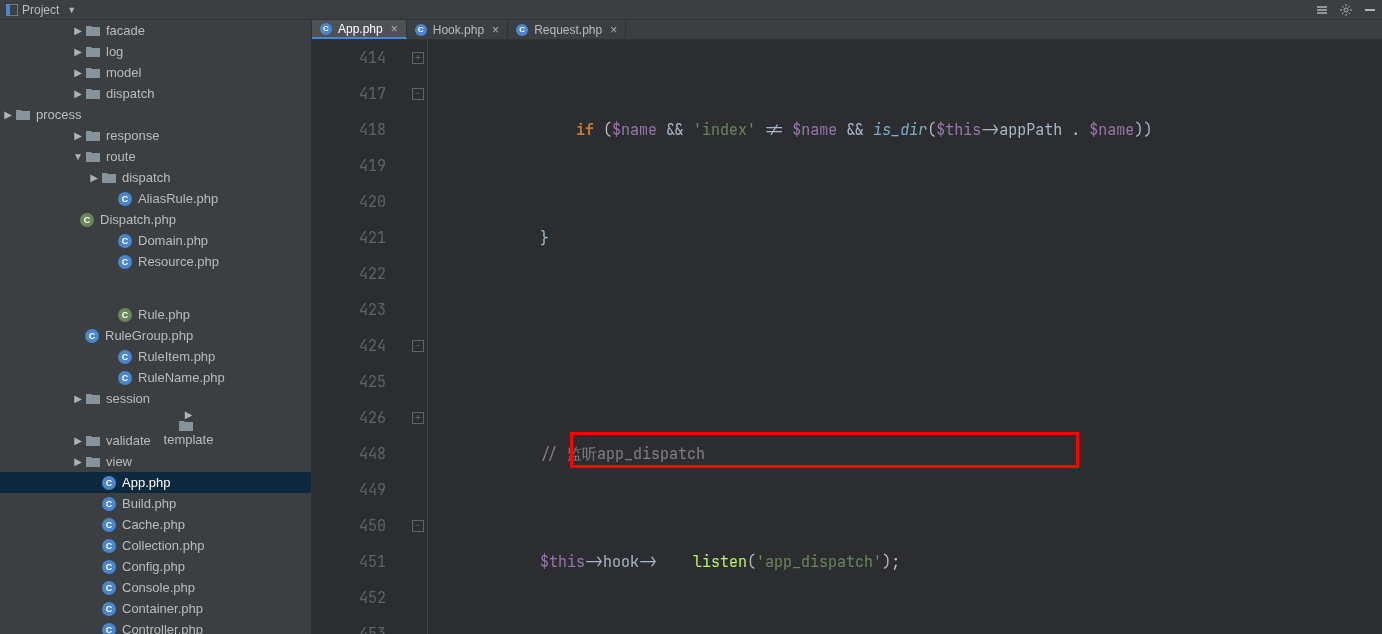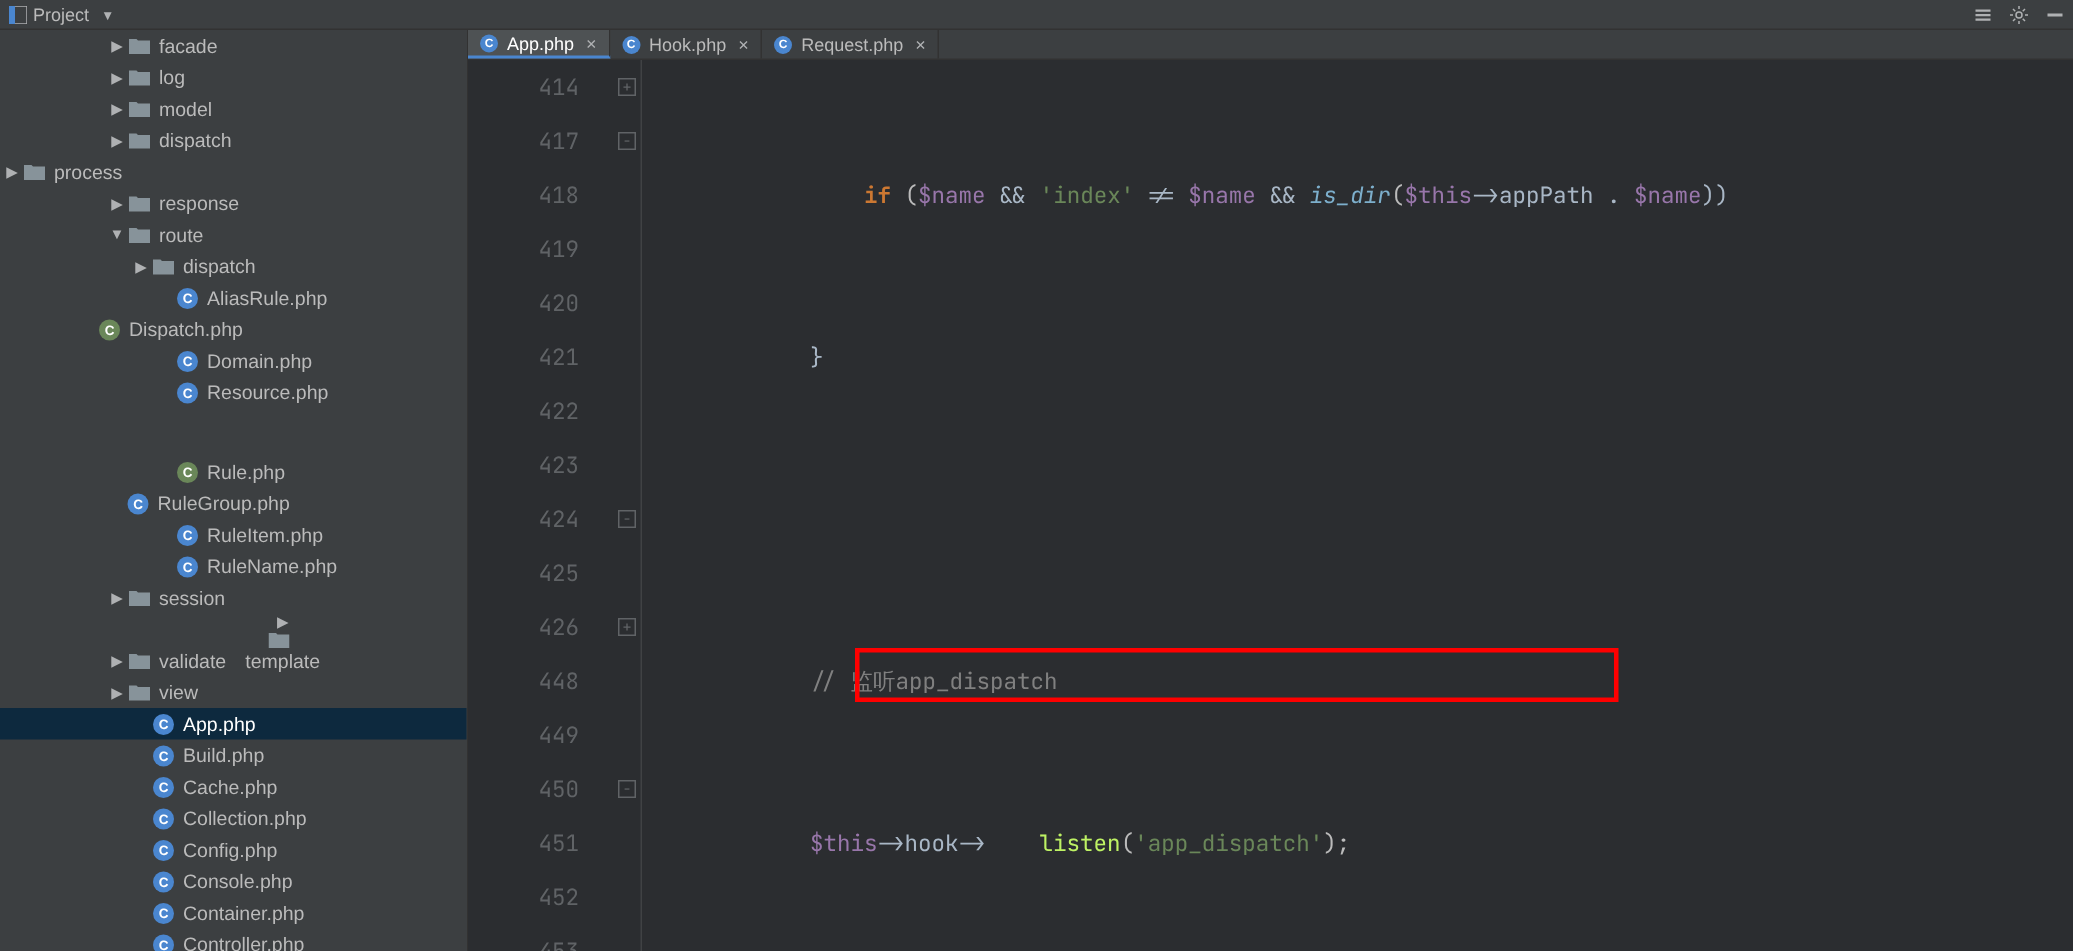--- a/index.html
+++ b/index.html
@@ -259,21 +259,21 @@
             <path d="M0 1h5l1 1h8v9H0z" fill="#87939a"></path>
           </svg>
         </span>
         <span class="tree-label">dispatch</span>
       </div>
       <div class="tree-item" style="padding-left: 102px;">
         <span class="tree-arrow "></span>
         <span class="php-icon"></span>
         <span class="tree-label">AliasRule.php</span>
       </div>
-      <div class="tree-item" style="padding-left: 50px;">
+      <div class="tree-item" style="padding-left: 64px;">
         <span class="tree-arrow "></span>
         <span class="php-icon interface"></span>
         <span class="tree-label">Dispatch.php</span>
       </div>
       <div class="tree-item" style="padding-left: 102px;">
         <span class="tree-arrow "></span>
         <span class="php-icon"></span>
         <span class="tree-label">Domain.php</span>
       </div>
       <div class="tree-item" style="padding-left: 102px;">

